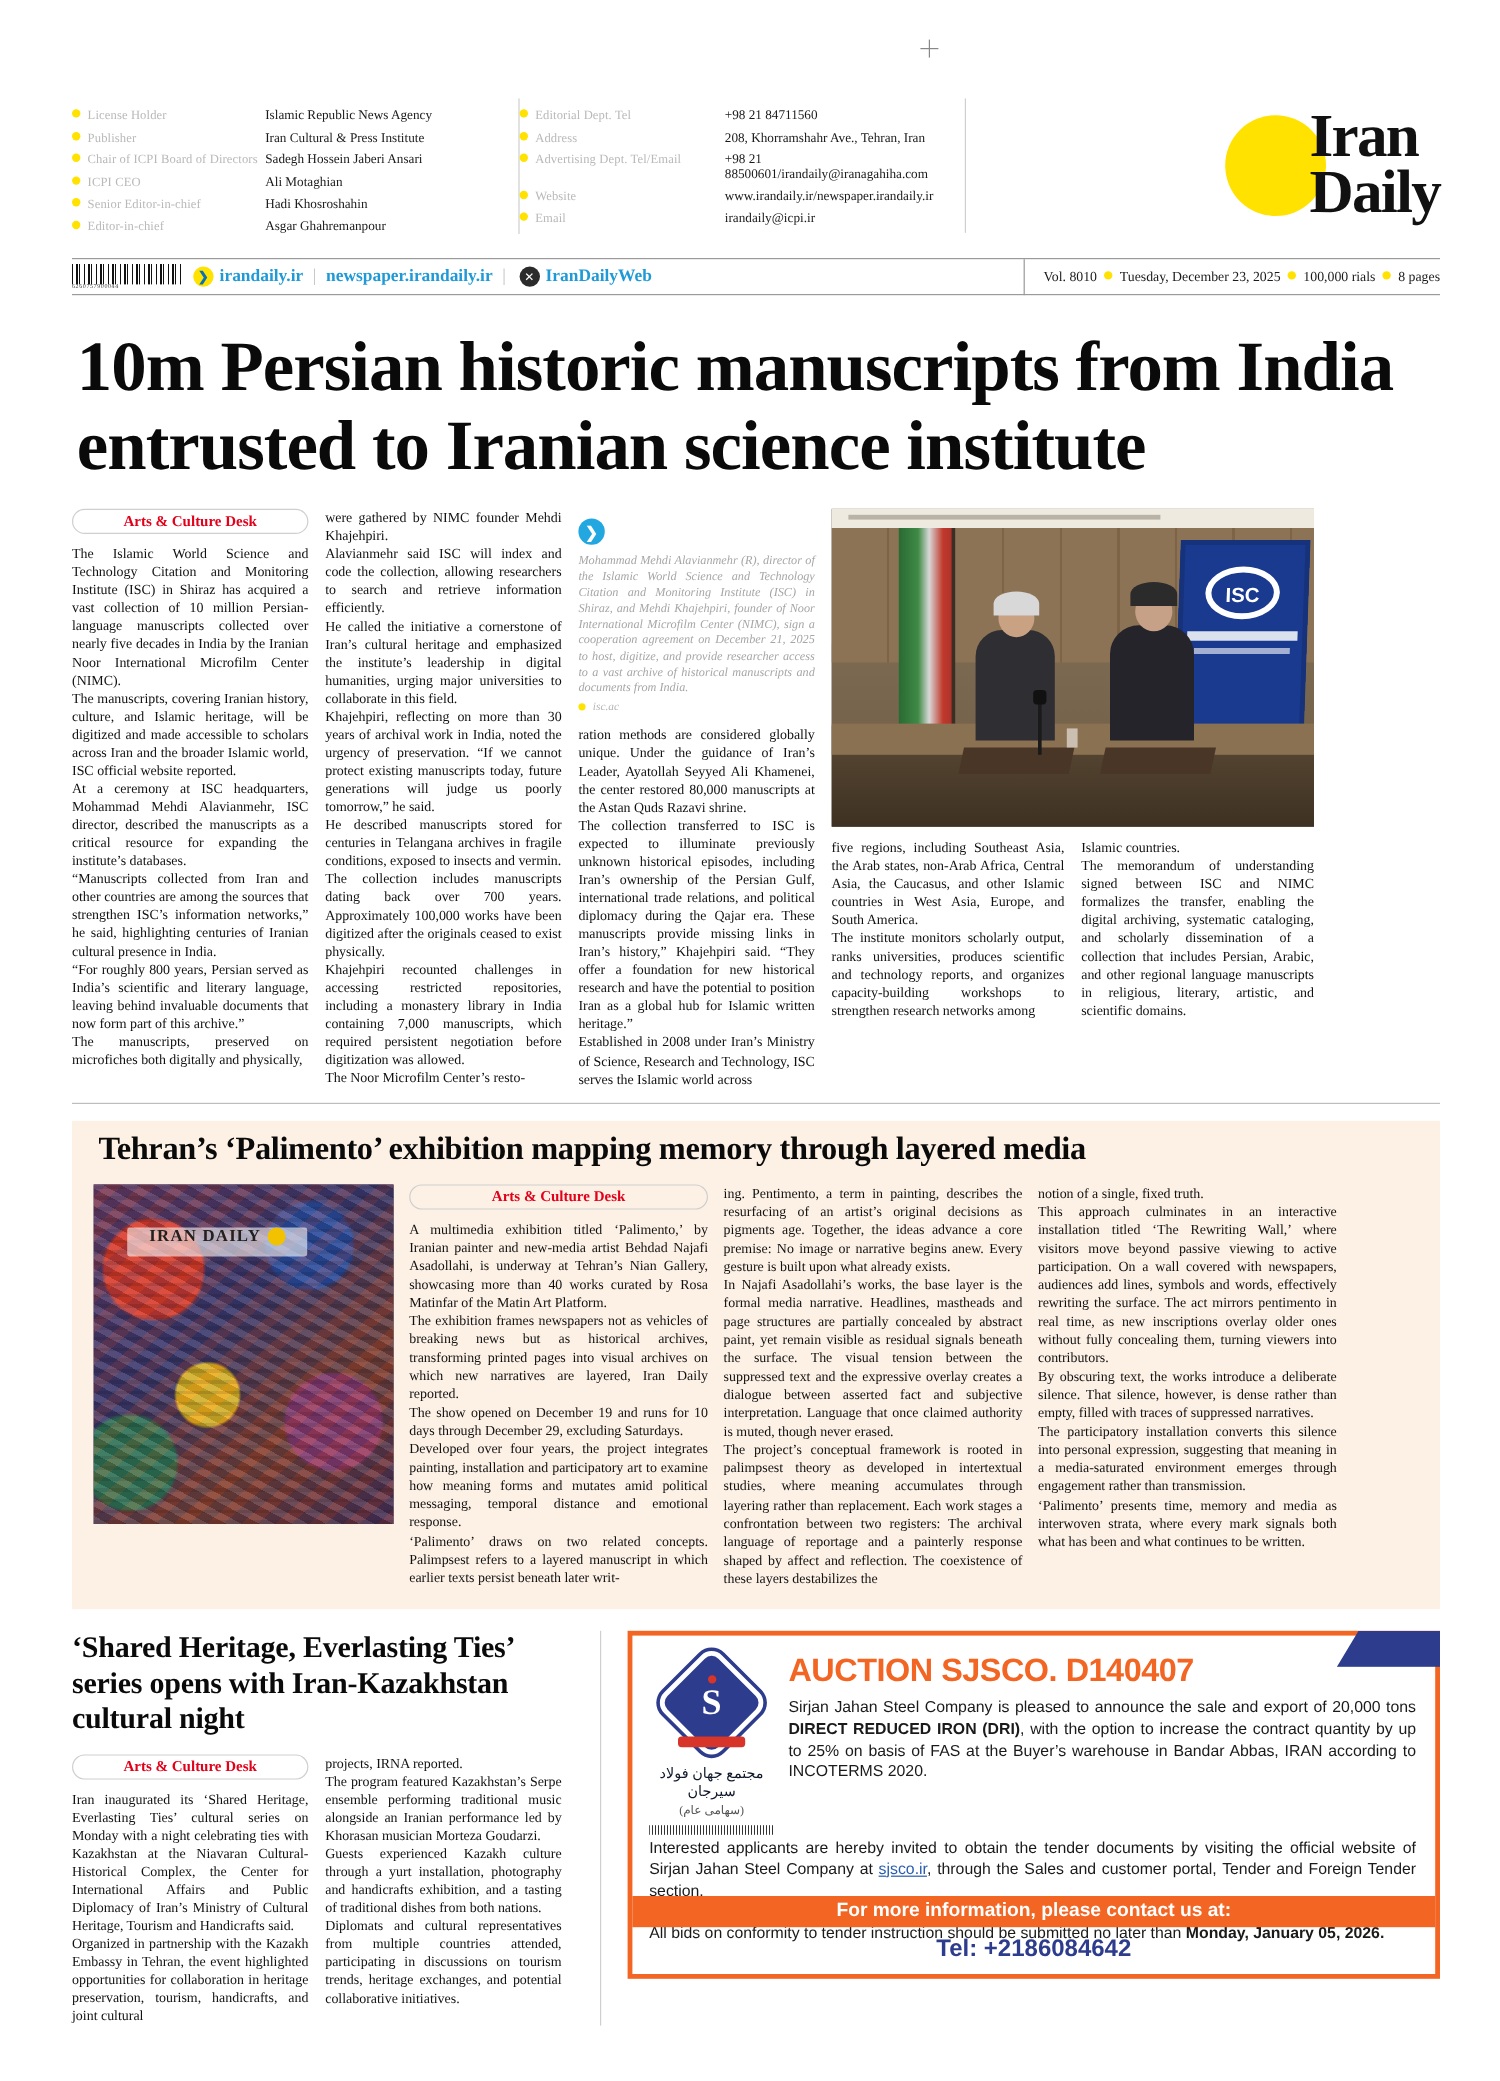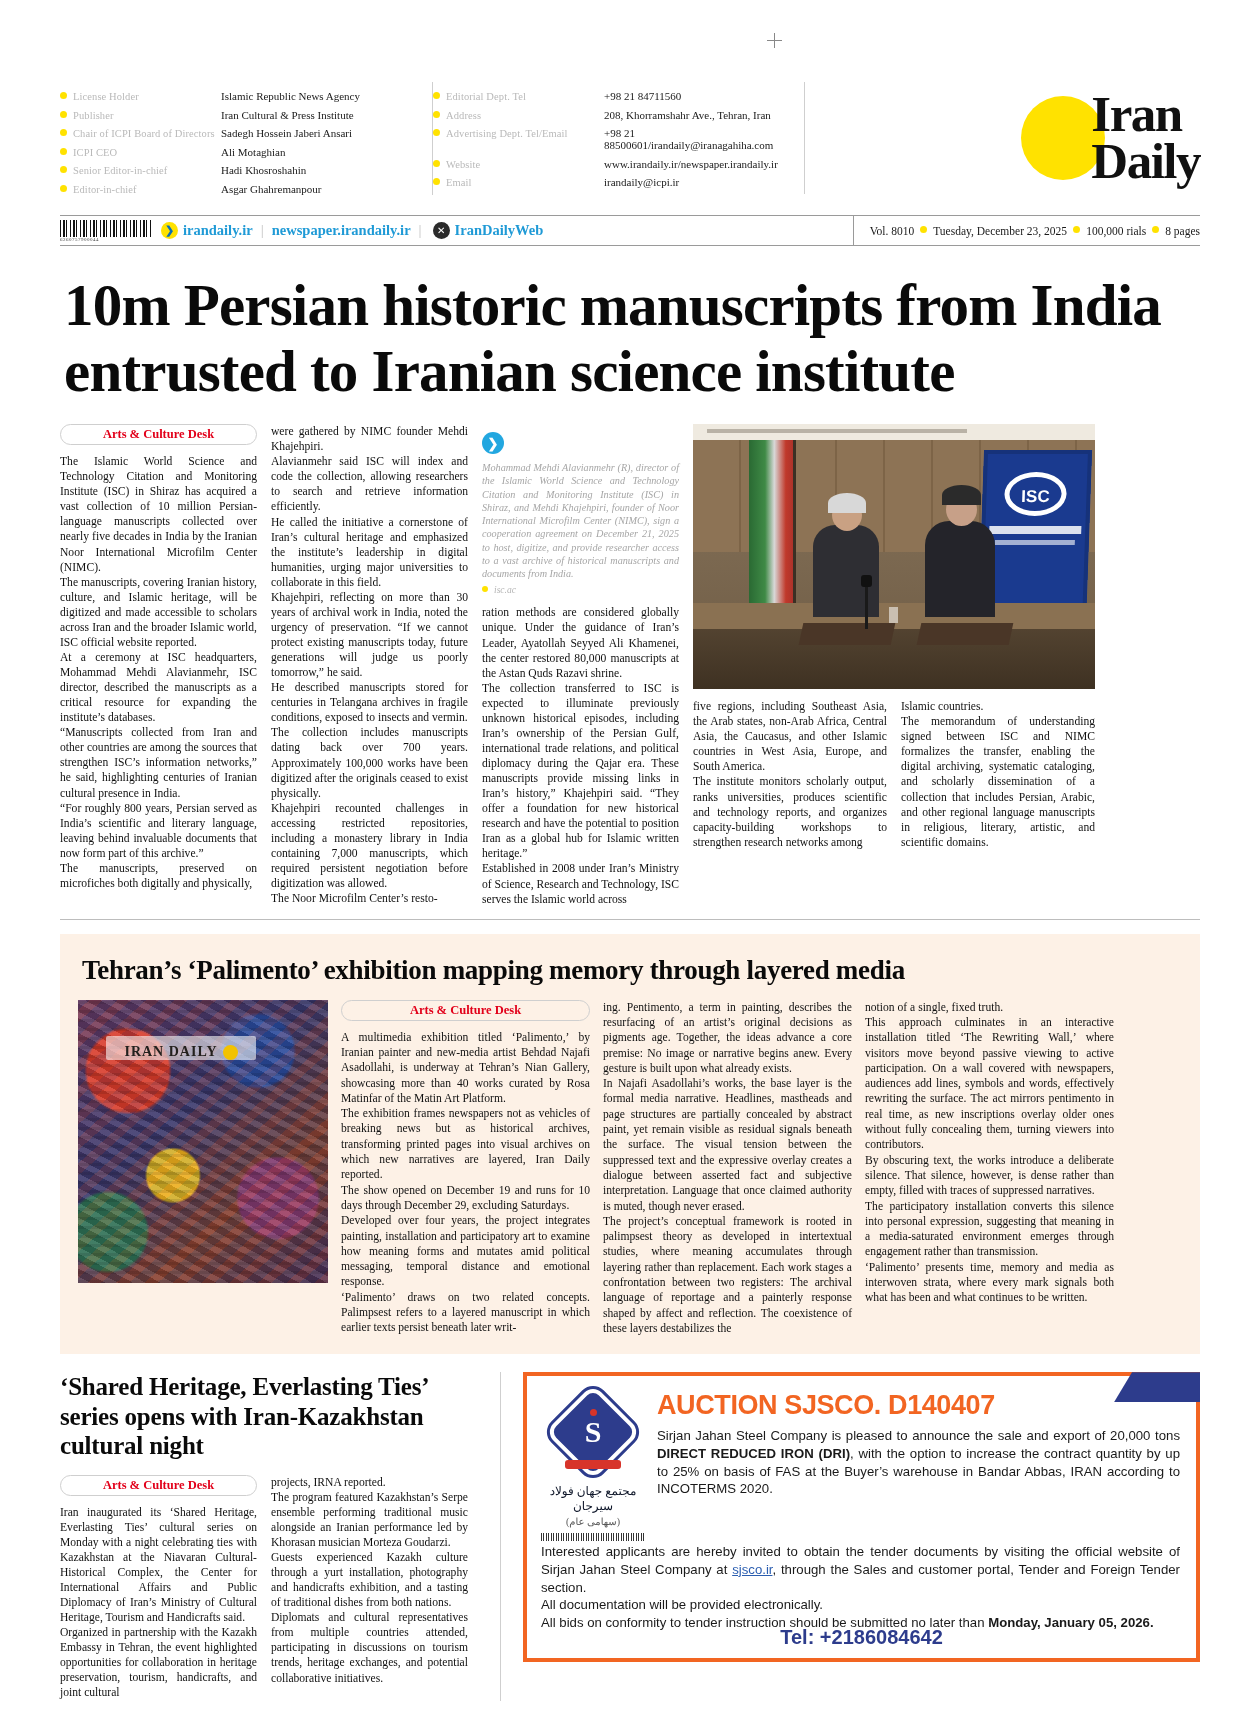--- a/index.html
+++ b/index.html
@@ -106,39 +106,39 @@
   .caption-wrap { padding-top:8px; }
   .chev-blue { width:22px; height:22px; border-radius:50%; background:#22a7e0; color:#fff; font-size:13px; font-weight:bold;
                display:flex; align-items:center; justify-content:center; margin-bottom:7px; font-family:"Liberation Sans", sans-serif; }
   .caption { font-size:10.2px; line-height:1.30; color:#a6a6a6; font-style:italic; text-align:justify; font-family:"Liberation Serif", serif; }
   .credit { margin-top:5px; display:flex; align-items:center; font-size:9.5px; color:#b5b5b5; font-style:italic; }
   .credit .dot { width:6px; height:6px; }
 
   .rule-thin { border-top:1px solid #bdbdbd; margin-top:12px; }
 
   
-  .block2 { margin-top:14px; background:#fdf1e6; padding:17px 18px 18px 18px; }
+  .block2 { margin-top:14px; background:#fdf1e6; padding:4px 18px 18px 18px; }
   .block2 h2 { font-family:"Liberation Serif", serif; font-weight:bold; font-size:27px; line-height:1.15; color:#0a0a0a;
                letter-spacing:-.3px; padding:4px 0 14px 4px; }
   .b2-grid { display:flex; gap:13px; }
   .art-img { width:250px; height:283px; position:relative; overflow:hidden; background:#3a2b4a; }
   .art-img .l1 { position:absolute; inset:0; background:
      radial-gradient(circle at 20% 25%, #d83b2a 0 14%, transparent 15%),
      radial-gradient(circle at 72% 18%, #2b4fa0 0 12%, transparent 13%),
      radial-gradient(circle at 38% 62%, #f0c419 0 11%, transparent 12%),
      radial-gradient(circle at 80% 70%, #8e3b6b 0 14%, transparent 15%),
      radial-gradient(circle at 12% 82%, #2f7a4e 0 12%, transparent 13%),
      linear-gradient(140deg,#6e3b5e,#3c3a6b 40%,#7a4230 70%,#4a2f52); }
   .art-img .l2 { position:absolute; inset:0; background:
      repeating-linear-gradient(28deg, rgba(255,255,255,.10) 0 6px, rgba(0,0,0,.12) 6px 13px),
      repeating-linear-gradient(-42deg, rgba(216,59,42,.17) 0 9px, rgba(32,40,120,.14) 9px 19px); }
   .art-img .l3 { position:absolute; inset:0; background:
      repeating-linear-gradient(0deg, rgba(0,0,0,.10) 0 3px, transparent 3px 9px); }
   .art-img .logo-mini { position:absolute; left:28px; top:36px; width:150px; height:24px; background:rgba(255,255,255,.58);
-     border-radius:2px; display:flex; align-items:flex-end; justify-content:center; gap:5px; }
+     border-radius:2px; display:flex; align-items:flex-start; justify-content:center; gap:5px; }
   .art-img .logo-mini b { font-family:"Liberation Serif", serif; font-size:14px; color:#23201d; letter-spacing:1px; }
   .art-img .logo-mini i { width:15px; height:15px; border-radius:50%; background:#f2c200; display:block; }
   .b2-col { width:249px; }
   .b2-col.n1 { width:249px; }
   .b2-col p { font-size:11.6px; line-height:1.32; text-align:justify; color:#111; font-family:"Liberation Serif", serif; }
 
   
   .row3 { display:flex; gap:0; margin-top:18px; }
   .row3-left { width:440px; padding-right:22px; }
   .row3-left h3 { font-family:"Liberation Serif", serif; font-weight:bold; font-size:25px; line-height:1.18; color:#0a0a0a;
@@ -437,20 +437,21 @@
             </div>
           </div>
 
           <div class="ad-wide" style="margin-top:2px;">
             <p><span>Interested applicants are hereby invited to obtain the tender documents by visiting the official website of Sirjan Jahan Steel Company at </span><a href="#">sjsco.ir</a><span>, through the Sales and customer portal, Tender and Foreign Tender section.</span></p>
             <p>All documentation will be provided electronically.</p>
             <p><span>All bids on conformity to tender instruction should be submitted no later than </span><b>Monday, January 05, 2026.</b></p>
           </div>
 
           <div class="ad-contact">
+            <div class="bar">For more information, please contact us at:</div>
             <div class="tel">Tel: +2186084642</div>
           </div>
         </div>
       </div>
     </div>
 
   </div>
 </div>
 
 </body></html>

